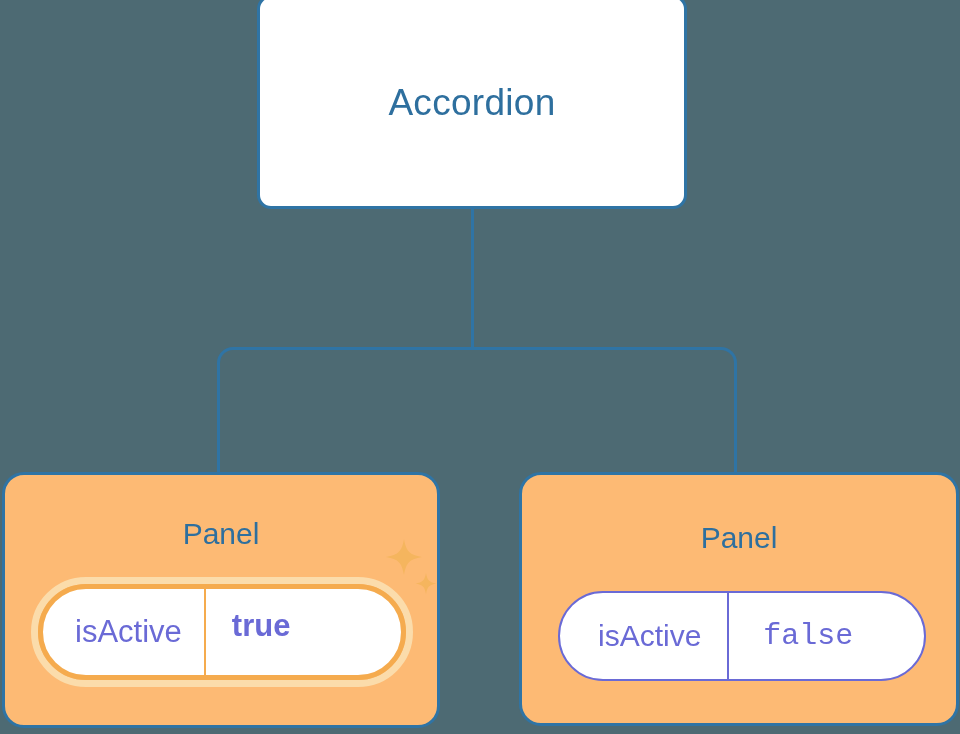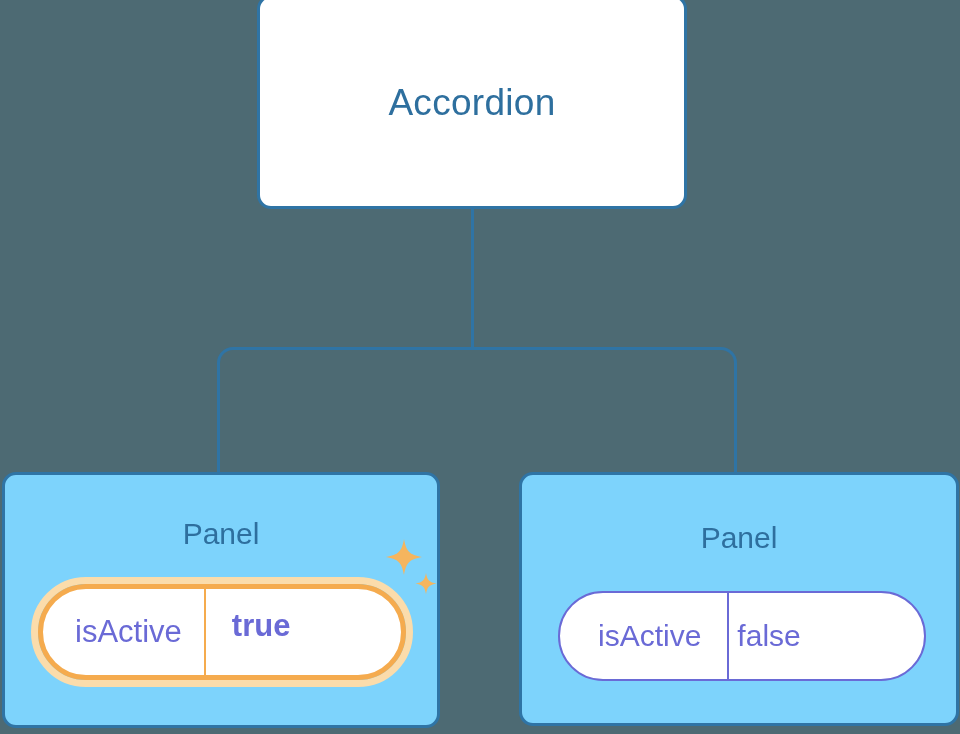--- a/index.html
+++ b/index.html
@@ -63,23 +63,23 @@
     border-right: 3px solid #2f74a5;
     border-top: 3px solid #2f74a5;
     border-top-left-radius: 16px;
     border-top-right-radius: 16px;
     box-sizing: border-box;
   }
 
   
   .node-panel {
     position: absolute;
-    background: #7dd3fc;
+    background: #fdba74;
     border: 3px solid #2f74a5;
-    border-radius: 14px;
+    border-radius: 22px;
     box-sizing: border-box;
   }
   #panel-left {
     left: 2px;
     top: 472px;
     width: 438px;
     height: 256px;
   }
   #panel-right {
     left: 519px;
@@ -118,21 +118,22 @@
     color: #6a6ad6;
     box-sizing: border-box;
   }
   .pill-normal .pill-key {
     font-size: 30px;
     padding: 0 26px 0 38px;
     border-right: 2px solid #6a6ad6;
   }
   .pill-normal .pill-val {
     font-size: 30px;
-    padding: 0 38px 0 8px;
+    padding: 0 38px 0 34px;
+    font-family: Liberation Mono, monospace;
   }
   #pill-right {
     left: 36px;
     top: 116px;
     width: 368px;
     height: 90px;
   }
 
   
   .pill-wrap-hl {

